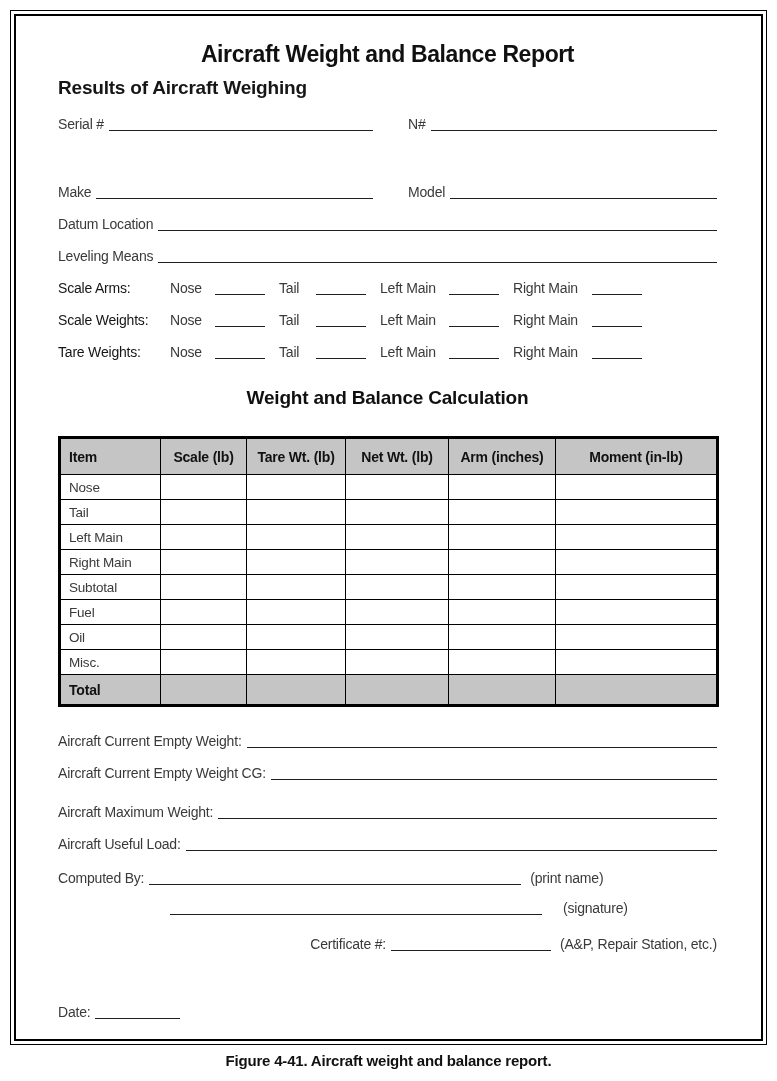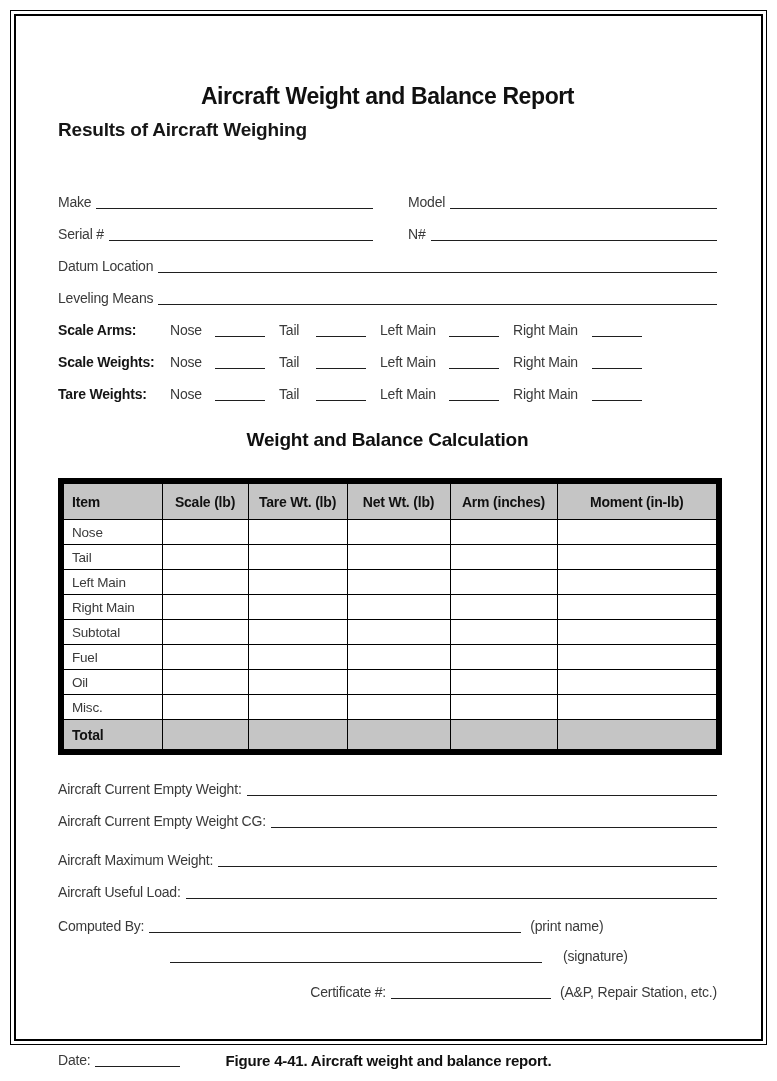--- a/index.html
+++ b/index.html
@@ -9,37 +9,37 @@
     --heading-text:#101010;
   }
   html,body{margin:0;padding:0;}
   body{
     width:777px;height:1081px;position:relative;background:#ffffff;
     font-family:"Liberation Sans","DejaVu Sans",sans-serif;
     color:var(--text);overflow:hidden;letter-spacing:-0.2px;
   }
   .frame-outer{position:absolute;top:10px;left:10px;right:10px;bottom:36px;border:1px solid #000;}
   .frame-inner{position:absolute;top:14px;left:14px;right:14px;bottom:40px;border:2px solid #000;}
-  .content{position:absolute;top:14px;left:58px;right:60px;bottom:40px;margin-top:42px;}
+  .content{position:absolute;top:14px;left:58px;right:60px;bottom:40px;}
   .title{margin:26px 0 0 0;text-align:center;font-size:23px;line-height:28px;font-weight:bold;color:var(--heading-text);letter-spacing:-0.4px;}
   .subtitle{margin:8px 0 0 0;text-align:left;font-size:19px;line-height:24px;font-weight:bold;color:#161616;}
   .frow{display:flex;align-items:flex-end;height:32px;font-size:14px;}
   .first-frow{margin-top:36px;}
   .field{display:flex;align-items:flex-end;flex:1;}
   .leftcol{flex:none;width:315px;margin-right:35px;}
   .lbl{white-space:nowrap;}
   .line{flex:1;border-bottom:1.5px solid var(--line-color);margin-left:5px;margin-bottom:1px;}
   .line.fw{flex:none;width:50px;margin-right:14px;}
-  .srow-label{flex:none;width:112px;font-weight:bold;color:#151515;}
+  .srow-label{flex:none;width:112px;font-weight:normal;color:#151515;}
   .w1{flex:none;width:40px;}
   .w2{flex:none;width:32px;}
   .w3{flex:none;width:64px;}
   .w4{flex:none;width:74px;}
   .calc-title{margin:26px 0 0 0;text-align:center;font-size:19px;line-height:24px;font-weight:bold;color:var(--heading-text);}
-  table{border-collapse:collapse;table-layout:fixed;width:658px;margin-top:26px;border:6px solid #000000;}
+  table{border-collapse:collapse;table-layout:fixed;width:658px;margin-top:26px;border:3px solid #000000;}
   th,td{border:1px solid #000;overflow:hidden;}
   thead th{background:var(--header-bg);height:33px;font-size:14px;color:#111;text-align:center;font-weight:bold;}
   th.th-item{text-align:left;padding-left:8px;}
   tbody td{height:22px;font-size:13.5px;}
   td.td-item{padding-left:8px;}
   tfoot td{background:var(--header-bg);height:27px;font-weight:bold;color:#111;font-size:14px;}
   .summary-first{margin-top:10px;}
   .gap-extra{margin-top:7px;}
   .signoff-first{margin-top:2px;}
   .sig-row{height:30px;gap:12px;}
@@ -56,38 +56,38 @@
 <body>
 
 <div class="page">
   <div class="frame-outer"></div>
   <div class="frame-inner"></div>
 
   <div class="content">
     <h1 class="title">Aircraft Weight and Balance Report</h1>
     <h2 class="subtitle">Results of Aircraft Weighing</h2>
 
+    <div class="frow">
+      <div class="field leftcol">
+        <span class="lbl">Serial #</span>
+        <span class="line"></span>
+      </div>
+      <div class="field">
+        <span class="lbl">N#</span>
+        <span class="line"></span>
+      </div>
+    </div>
+
     <div class="frow first-frow">
       <div class="field leftcol">
         <span class="lbl">Make</span>
         <span class="line"></span>
       </div>
       <div class="field">
         <span class="lbl">Model</span>
-        <span class="line"></span>
-      </div>
-    </div>
-
-    <div class="frow">
-      <div class="field leftcol">
-        <span class="lbl">Serial #</span>
-        <span class="line"></span>
-      </div>
-      <div class="field">
-        <span class="lbl">N#</span>
         <span class="line"></span>
       </div>
     </div>
 
     <div class="frow">
       <div class="field">
         <span class="lbl">Datum Location</span>
         <span class="line"></span>
       </div>
     </div>

